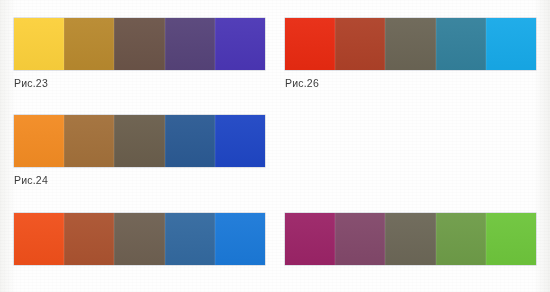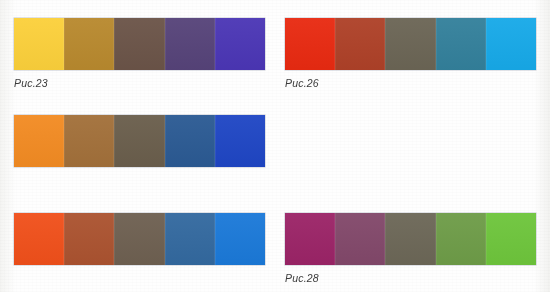--- a/index.html
+++ b/index.html
@@ -32,21 +32,20 @@
       repeating-linear-gradient(0deg, rgba(0,0,0,.5) 0px, rgba(0,0,0,0) 1px, rgba(0,0,0,0) 3px),
       repeating-linear-gradient(90deg, rgba(0,0,0,.35) 0px, rgba(0,0,0,0) 1px, rgba(0,0,0,0) 4px);
   }
   .grid {
     position: absolute;
     inset: 0;
   }
   .figure {
     position: absolute;
     width: 251px;
-    font-style: italic;
   }
   .col-left  { left: 14px; }
   .col-right { left: 285px; }
   .row-1 { top: 18px; }
   .row-2 { top: 115px; }
   .row-3 { top: 213px; }
 
   .swatch {
     display: flex;
     width: 251px;
@@ -100,20 +99,21 @@
       <div class="caption">Рис.23</div>
     </div>
     <div class="figure col-left row-2">
       <div class="swatch">
         <div class="band" title="#F28B23" style="background: rgb(242, 139, 35);"></div>
         <div class="band" title="#A2703A" style="background: rgb(162, 112, 58);"></div>
         <div class="band" title="#6A5E4C" style="background: rgb(106, 94, 76);"></div>
         <div class="band" title="#2B5A93" style="background: rgb(43, 90, 147);"></div>
         <div class="band" title="#1F46C4" style="background: rgb(31, 70, 196);"></div>
       </div>
+      <div class="caption">Рис.24</div>
     </div>
     <div class="figure col-left row-3">
       <div class="swatch">
         <div class="band" title="#F0501B" style="background: rgb(240, 80, 27);"></div>
         <div class="band" title="#AB5330" style="background: rgb(171, 83, 48);"></div>
         <div class="band" title="#6E6051" style="background: rgb(110, 96, 81);"></div>
         <div class="band" title="#33699F" style="background: rgb(51, 105, 159);"></div>
         <div class="band" title="#1B79D8" style="background: rgb(27, 121, 216);"></div>
       </div>
     </div>
@@ -128,15 +128,14 @@
       <div class="caption">Рис.26</div>
     </div>
     <div class="figure col-right row-3">
       <div class="swatch">
         <div class="band" title="#9B2467" style="background: rgb(155, 36, 103);"></div>
         <div class="band" title="#82486A" style="background: rgb(130, 72, 106);"></div>
         <div class="band" title="#6C6757" style="background: rgb(108, 103, 87);"></div>
         <div class="band" title="#6E9C48" style="background: rgb(110, 156, 72);"></div>
         <div class="band" title="#6EC53C" style="background: rgb(110, 197, 60);"></div>
       </div>
-      <div class="caption">Рис.28</div>
     </div>
   </div>
 
 </body></html>

